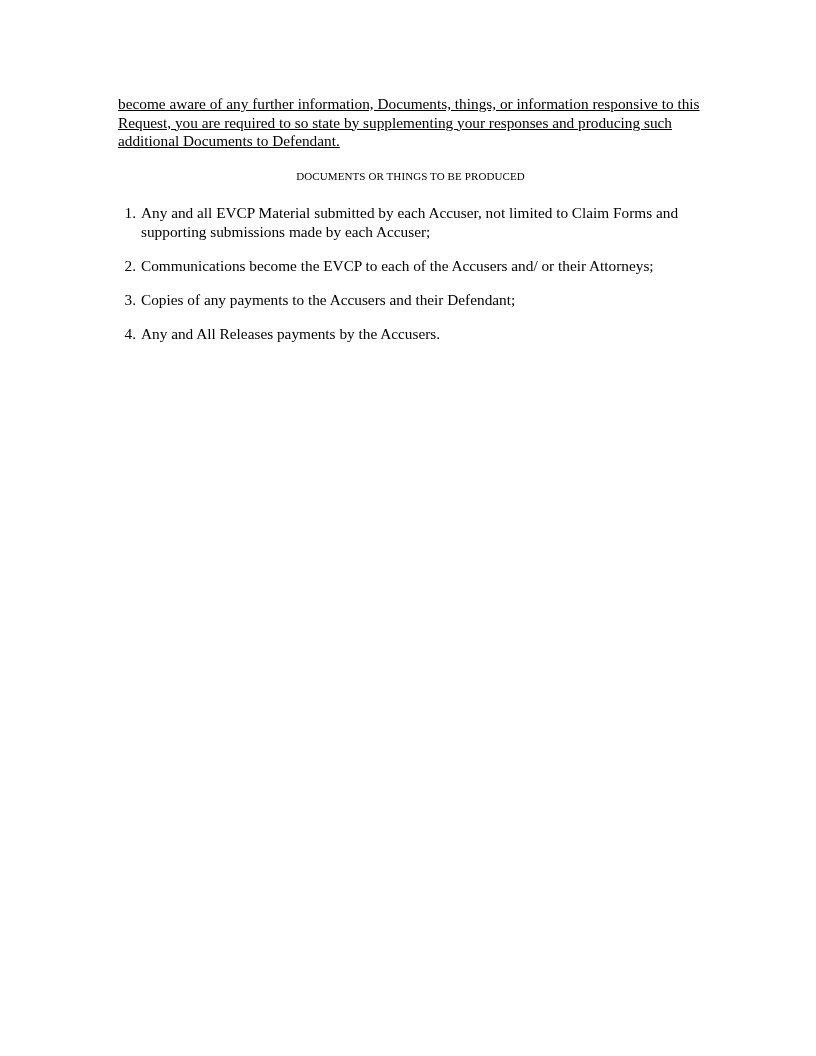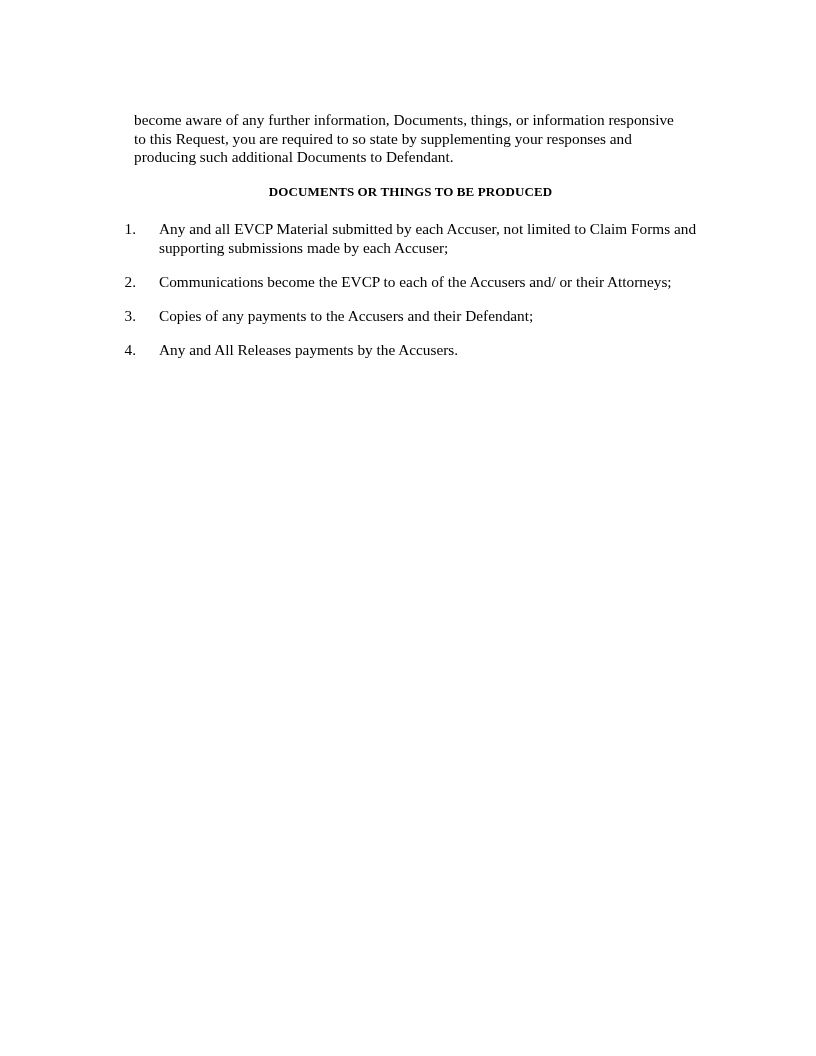--- a/index.html
+++ b/index.html
@@ -20,29 +20,30 @@
     left: 118px;
     top: 95px;
     width: 585px;
     font-family: "Liberation Serif", "DejaVu Serif", serif;
     font-size: 15.3px;
     line-height: 18.6px;
     color: #000000;
     text-align: left;
   }
   .para-continued {
-    margin: 16px;
+    margin: 0;
     padding: 0;
+    text-decoration: underline;
   }
   .heading {
     margin: 0;
     padding: 0;
     text-align: center;
-    font-weight: bold;
-    font-size: 13px;
+    font-weight: normal;
+    font-size: 11px;
     line-height: 18.6px;
     letter-spacing: 0.1px;
     margin-top: 16px;
   }
   .list {
     margin: 0;
     padding: 0;
     list-style: none;
     margin-top: 19px;
   }
@@ -53,21 +54,20 @@
   }
   .list-item .num {
     position: absolute;
     left: 0;
     top: 0;
     width: 18px;
     text-align: right;
   }
   .list-item .txt {
     display: block;
-    margin-left: 18px;
   }
 </style>
 </head>
 <body>
 
 <div class="page">
   <div class="content">
 
     <p class="para-continued">become aware of any further information, Documents, things, or information responsive to this Request, you are required to so state by supplementing your responses and producing such additional Documents to Defendant.</p>
 

